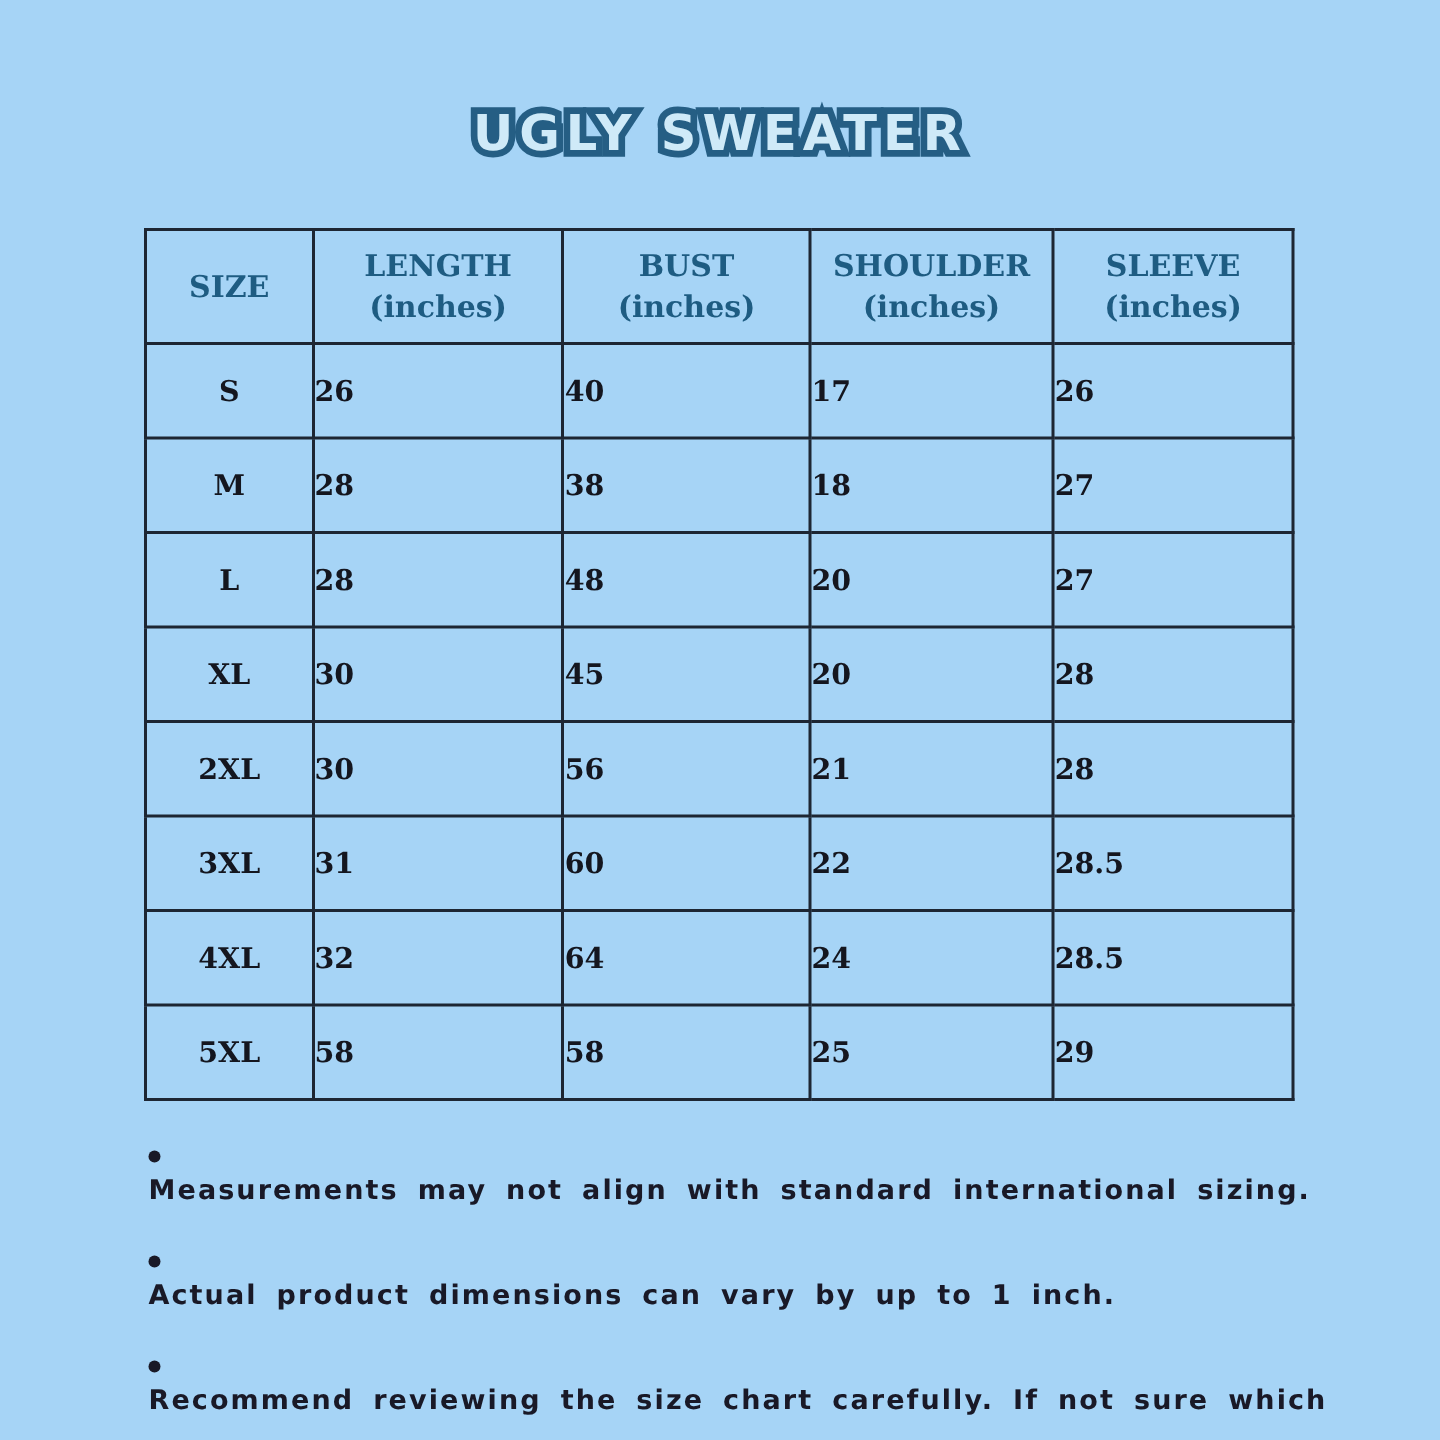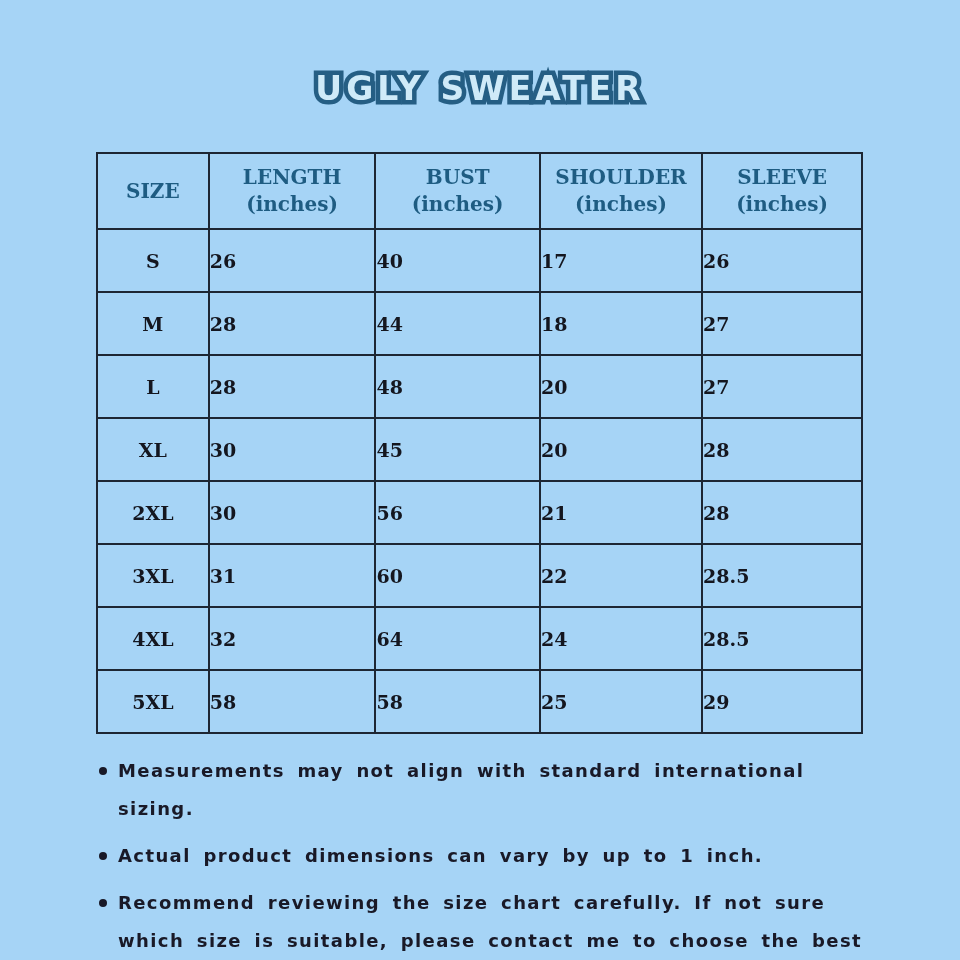--- a/index.html
+++ b/index.html
@@ -91,20 +91,21 @@
     width: 790px;
     font-family: "DejaVu Sans", sans-serif;
     color: #191927;
     font-size: 18px;
   }
   .note {
     display: flex;
     align-items: flex-start;
     margin-bottom: 9px;
     line-height: 38px;
+    flex-direction: column;
   }
   .bullet {
     flex: none;
     width: 8px;
     height: 8px;
     border-radius: 50%;
     background: #191927;
     margin: 15px 11px 0 0;
   }
   .note-text {
@@ -158,21 +159,21 @@
         <tr>
           <th>S</th>
           <td>26</td>
           <td>40</td>
           <td>17</td>
           <td>26</td>
         </tr>
         <tr>
           <th>M</th>
           <td>28</td>
-          <td>44</td>
+          <td>38</td>
           <td>18</td>
           <td>27</td>
         </tr>
         <tr>
           <th>L</th>
           <td>28</td>
           <td>48</td>
           <td>20</td>
           <td>27</td>
         </tr>

